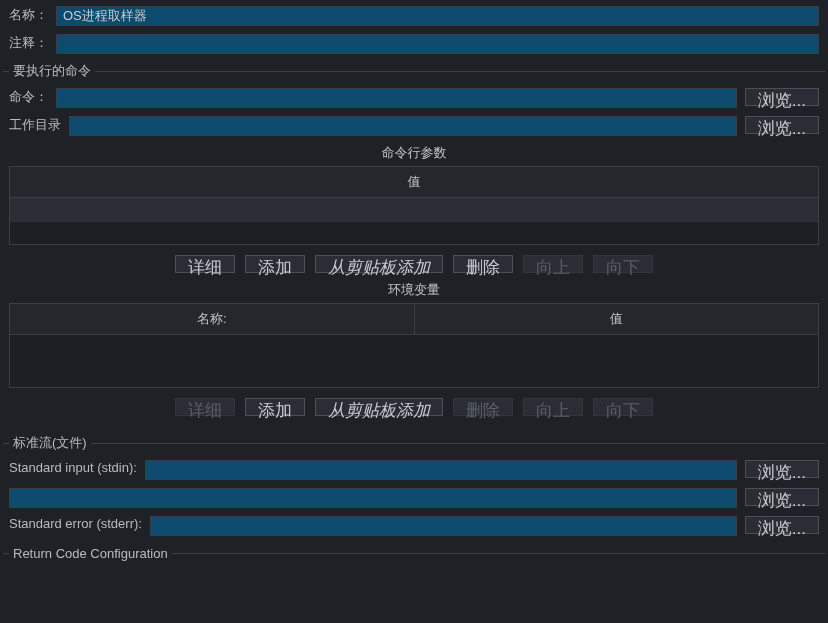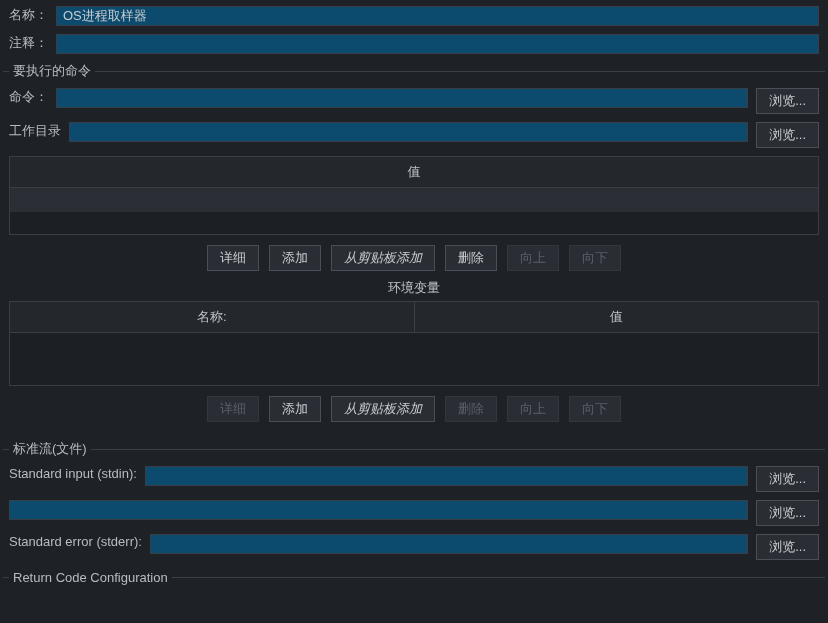--- a/index.html
+++ b/index.html
@@ -27,26 +27,26 @@
     height: 20px;
     background: #0c4a6e;
     border: 1px solid #3a3f47;
     color: #c8ccd0;
     padding: 2px 6px;
     font-size: 13px;
     font-family: inherit;
     outline: none;
   }
   .btn {
-    height: 26px;
+    height: 18px;
     min-width: 56px;
     background: #2a2e34;
     border: 1px solid #4a4f57;
     color: #c8ccd0;
-    font-size: 13px;
+    font-size: 17px;
     font-family: inherit;
     padding: 0 12px;
     cursor: pointer;
   }
   .btn:disabled, .btn.disabled {
     color: #5a5f66;
     border-color: #33373d;
     cursor: default;
   }
   .btn-browse { min-width: 58px; }
@@ -127,20 +127,21 @@
     <input class="text-input" type="text" value="" style="">
     <button class="btn btn-browse">浏览...</button>
   </div>
 
   <div class="form-row" style="padding:0;">
     <label>工作目录</label>
     <input class="text-input" type="text" value="" style="">
     <button class="btn btn-browse">浏览...</button>
   </div>
 
+  <div class="section-title">命令行参数</div>
   <div class="table">
     <div class="table-head">
       <div class="cell">值</div>
     </div>
     <div class="table-body">
       <div class="row"></div>
       <div style="height:22px"></div>
     </div>
   </div>
 

